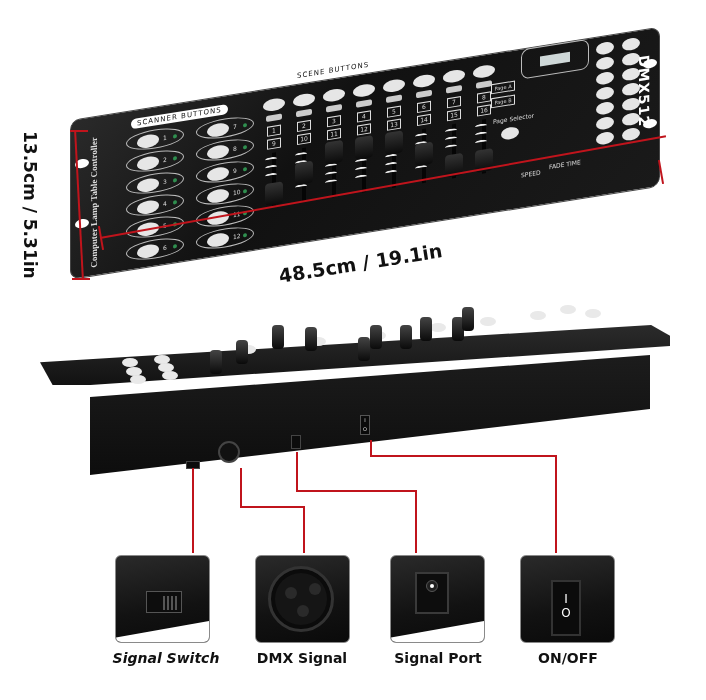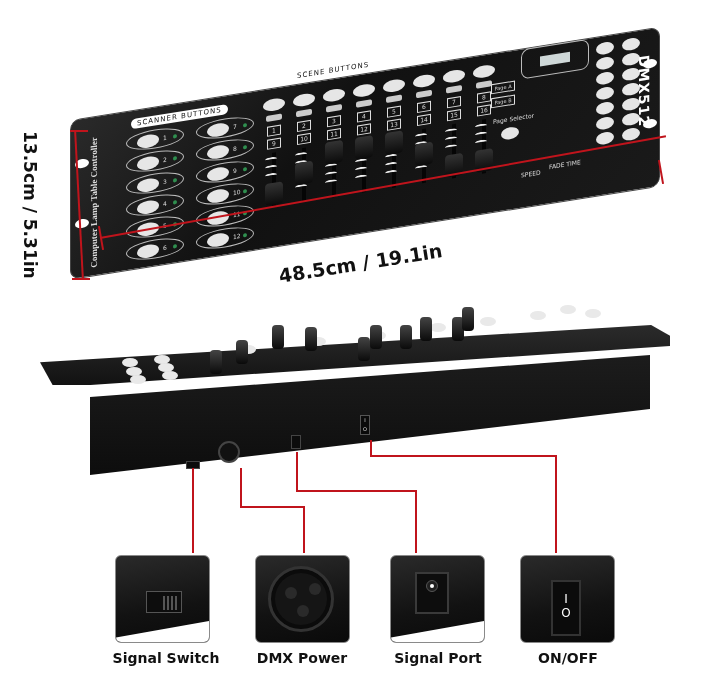--- a/index.html
+++ b/index.html
@@ -411,30 +411,30 @@
 <div class="abs thumbs">
   <div class="thumb" style="left:3px;">
     <div class="sig-switch">
       <span class="ridge" style="left:16px"></span>
         <span class="ridge" style="left:20px"></span>
         <span class="ridge" style="left:24px"></span>
         <span class="ridge" style="left:28px"></span>
     </div>
     <div class="wedge"></div>
   </div>
-  <div class="abs thumb-label" style="left:-6px;width:120px;">Signal Switch</div>
+  <div class="abs thumb-label" style="left:-6px;width:120px;font-style:italic;">Signal Switch</div>
 
   <div class="thumb" style="left:143px;">
     <div class="xlr-big">
       <span class="xlr-pin" style="left:14px;top:18px"></span>
       <span class="xlr-pin" style="left:38px;top:14px"></span>
       <span class="xlr-pin" style="left:26px;top:36px"></span>
     </div>
   </div>
-  <div class="abs thumb-label" style="left:130px;width:120px;">DMX Power</div>
+  <div class="abs thumb-label" style="left:130px;width:120px;">DMX Signal</div>
 
   <div class="thumb" style="left:278px;">
     <div class="dc-jack">
         <span class="hole"></span>
       </div>
     <div class="wedge"></div>
   </div>
   <div class="abs thumb-label" style="left:266px;width:120px;">Signal Port</div>
 
   <div class="thumb" style="left:408px;">

